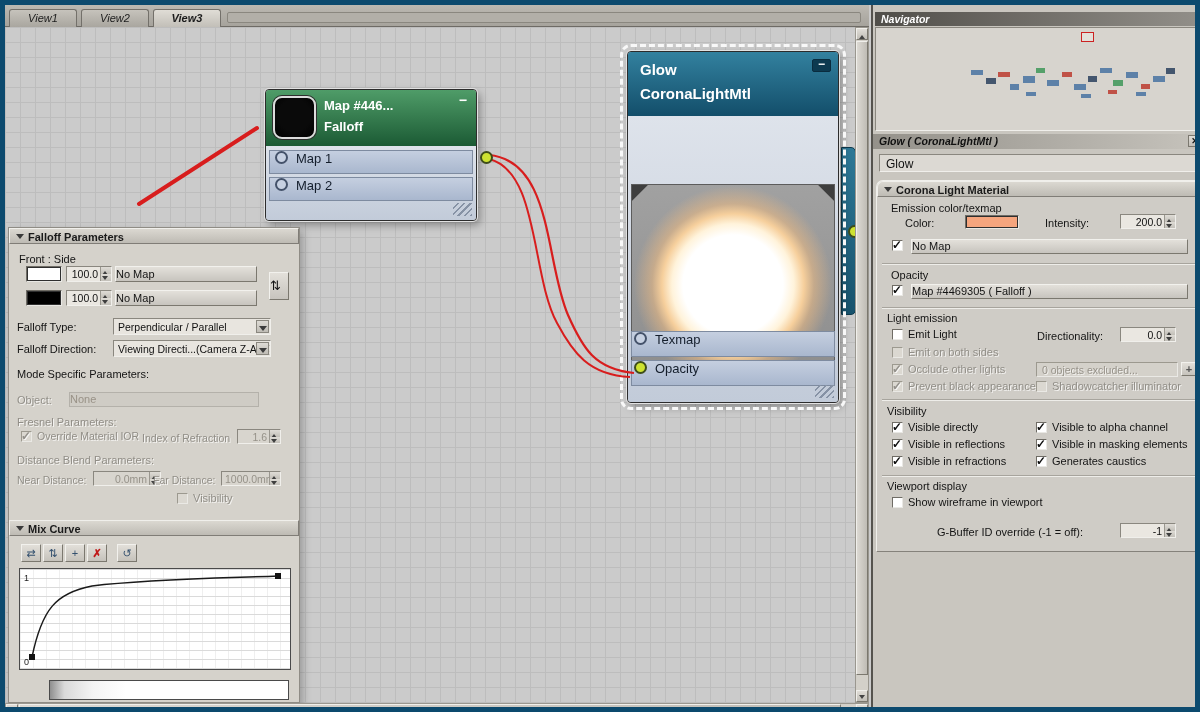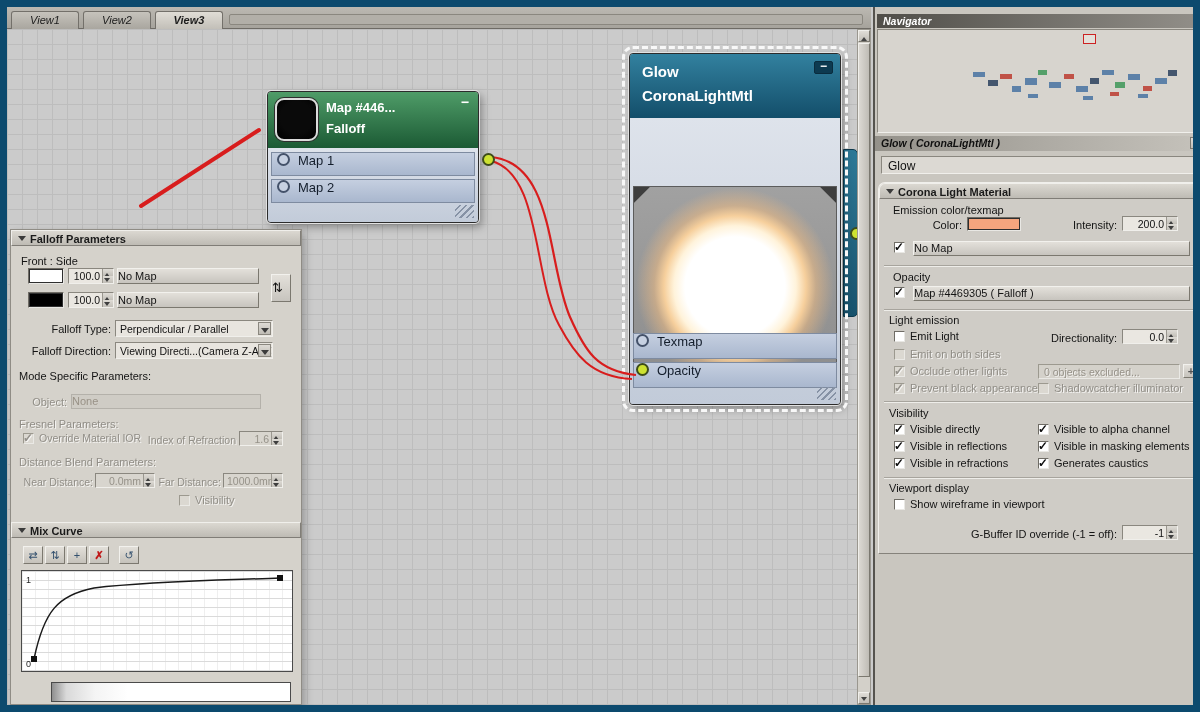--- a/index.html
+++ b/index.html
@@ -1,17 +1,17 @@
 <!DOCTYPE html>
 <html><head>
 <meta charset="utf-8">
 <style>
 *{box-sizing:border-box;margin:0;padding:0}
 body{font-family:"Liberation Sans",sans-serif;background:#777;}
-#root{position:relative;width:1200px;height:712px;background:#cbcbcb;overflow:hidden;border:7px solid #0c4a6e;font-size:11px;color:#111}
+#root{position:relative;width:1200px;height:712px;background:#cbcbcb;overflow:hidden;border:5px solid #0c4a6e;font-size:11px;color:#111}
 .abs{position:absolute}
 
 
 .tabbar{position:absolute;left:0;top:0;width:864px;height:22px;background:linear-gradient(#bcb9b2,#a6a39c);border-bottom:1px solid #6e6b65}
 .tab{position:absolute;top:4px;height:18px;padding-top:2px;text-align:center;font-style:italic;font-size:11px;color:#1c1c1c;background:linear-gradient(#c6c3bc,#a9a69f);border:1px solid #73706a;border-bottom:none;border-radius:3px 3px 0 0;cursor:pointer}
 .tab.active{background:linear-gradient(#e0ddd6,#c2bfb8);font-weight:bold}
 .tabspacer{position:absolute;left:222px;right:8px;top:7px;height:11px;background:#b2afa8;border:1px solid #8a877f;border-radius:2px}
 
 
 .canvas{position:absolute;left:0;top:22px;width:850px;height:676px;overflow:hidden;background-color:#cbcbcb;background-image:linear-gradient(#bdbdbd 1px,transparent 1px),linear-gradient(90deg,#bdbdbd 1px,transparent 1px);background-size:15px 15px}
@@ -44,21 +44,21 @@
  linear-gradient(225deg,#3e3e3e 11px,rgba(0,0,0,0) 11.5px),
  linear-gradient(315deg,#3e3e3e 11px,rgba(0,0,0,0) 11.5px),
  linear-gradient(45deg,#3e3e3e 11px,rgba(0,0,0,0) 11.5px),
  radial-gradient(circle at 50% 52%,#ffffff 0 50px,#fff3db 61px,#f6cf9c 71px,rgba(236,186,130,.55) 81px,rgba(150,150,150,0) 99px),
  linear-gradient(#a1a1a1,#8d8d8d)} 
 .tealbar{position:absolute;background:linear-gradient(#2e7997,#18536d);border:1px solid #0d3a4e;border-radius:0 5px 5px 0}
 
 
 .lbl{position:absolute;font-size:11px;color:#141414;white-space:nowrap}
 .lbl.small{font-size:10.5px}
-.lbl.r{text-align:right}
+.lbl.r{}
 .dis{color:#918e87;text-shadow:1px 1px 0 rgba(255,255,255,.75)}
 .btn{position:absolute;background:linear-gradient(#e3e0da,#c7c4be);border:1px solid;border-color:#f2f1ed #7b786f #7b786f #f2f1ed;font-size:11px;text-align:left;color:#141414;overflow:hidden;white-space:nowrap;cursor:pointer}
 .btn.flat{background:#cfccc5;border-color:#b4b1aa;color:#999287;cursor:default}
 .dd{position:absolute;background:#e8e5df;border:1px solid;border-color:#8a877f #f0efeb #f0efeb #8a877f;font-size:10.5px;padding:2px 16px 0 4px;white-space:nowrap;overflow:hidden;color:#111;cursor:pointer}
 .ddarrow{position:absolute;right:1px;top:1px;bottom:1px;width:13px;background:linear-gradient(#dedbd5,#bfbcb5);border:1px solid #8a877f}
 .ddarrow::after{content:"";position:absolute;left:2px;top:5px;border:4px solid transparent;border-top:5px solid #3c3c3c}
 .spin{position:absolute;display:flex;background:#eae7e1;border:1px solid;border-color:#8a877f #f0efeb #f0efeb #8a877f}
 .spin .v{flex:1;font-size:10.5px;padding:1px 2px 0 3px;text-align:right;overflow:hidden;white-space:nowrap}
 .spin .arr{width:11px;display:flex;flex-direction:column;border-left:1px solid #9a978f}
 .spin .arr i{flex:1;background:linear-gradient(#dfdcd6,#c2bfb8);position:relative;display:block}
@@ -227,21 +227,21 @@
       <span class="spin disab" style="left:228px;top:201px;width:44px;height:15px">
         <span class="v">1.6</span>
         <span class="arr">
             <i class="up"></i>
             <i class="dn"></i>
           </span>
       </span>
 
       <span class="lbl dis" style="left:8px;top:226px">Distance Blend Parameters:</span>
       <span class="lbl r dis small" style="left:8px;top:246px;width:74px">Near Distance:</span>
-      <span class="spin disab" style="left:84px;top:243px;width:60px;height:15px">
+      <span class="spin disab" style="left:84px;top:243px;width:68px;height:15px">
         <span class="v">0.0mm</span>
         <span class="arr">
             <i class="up"></i>
             <i class="dn"></i>
           </span>
       </span>
       <span class="lbl r dis small" style="left:144px;top:246px;width:66px">Far Distance:</span>
       <span class="spin disab" style="left:212px;top:243px;width:60px;height:15px">
         <span class="v">1000.0mm</span>
         <span class="arr">

